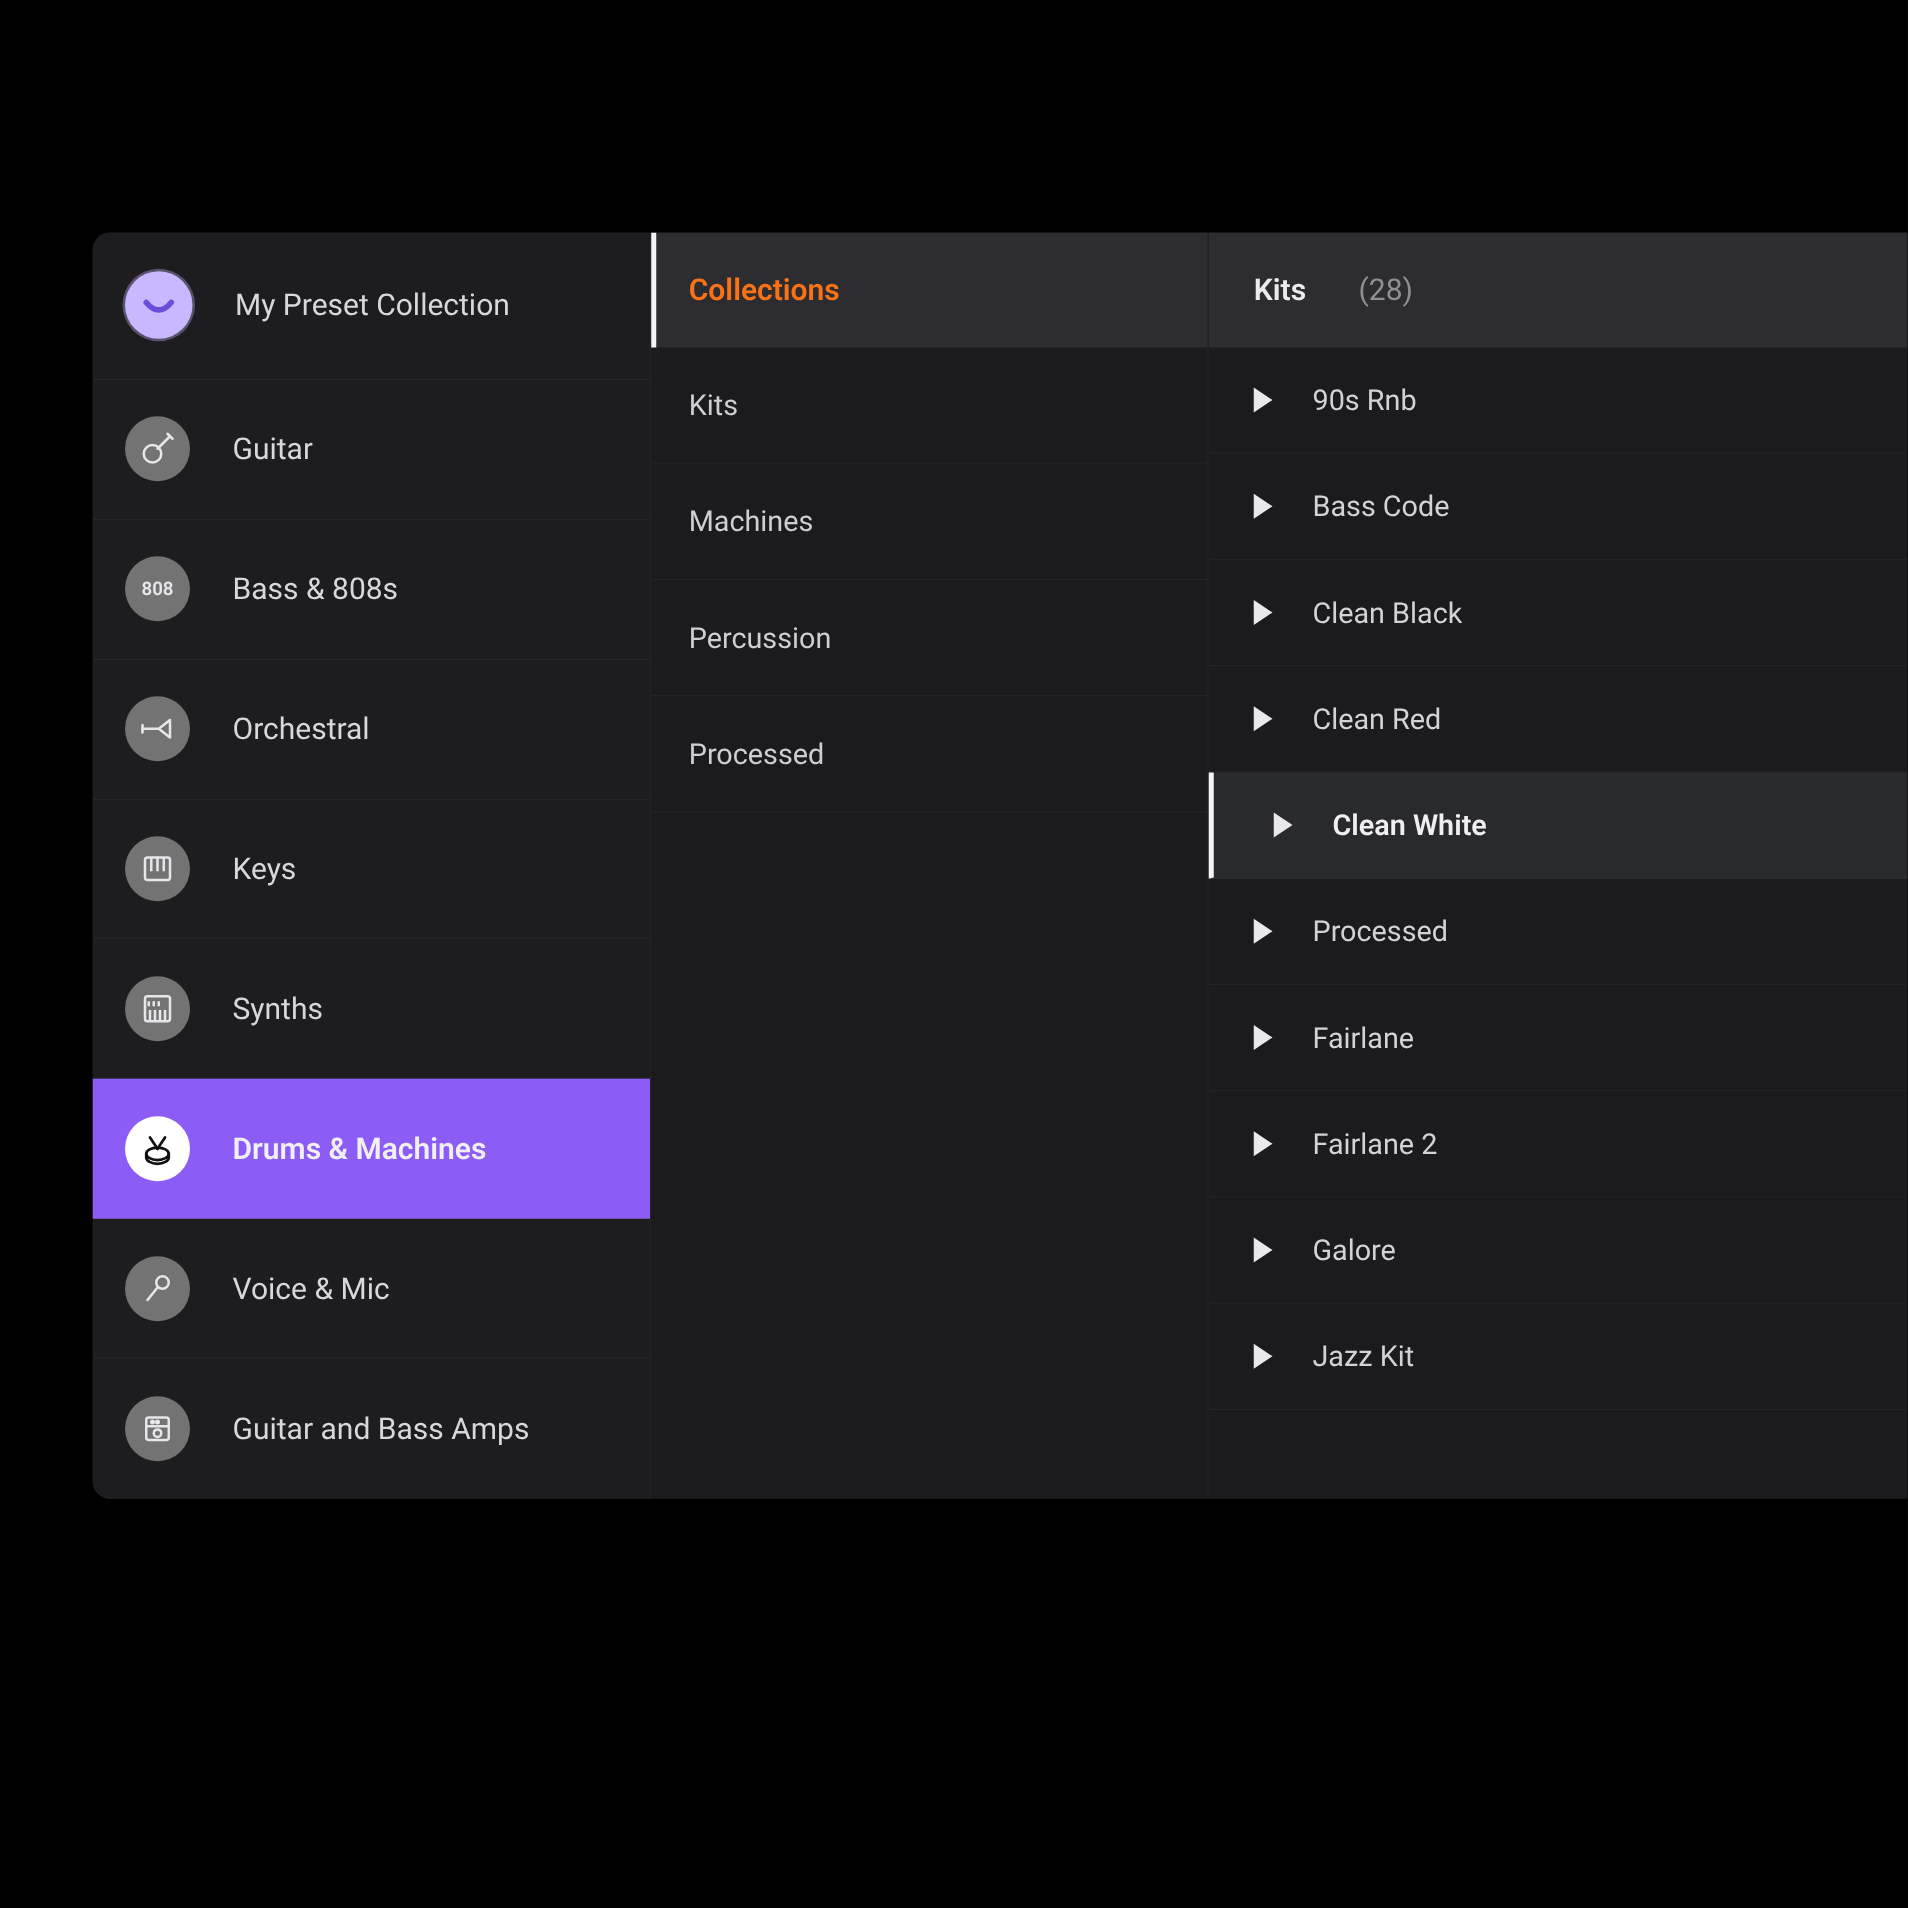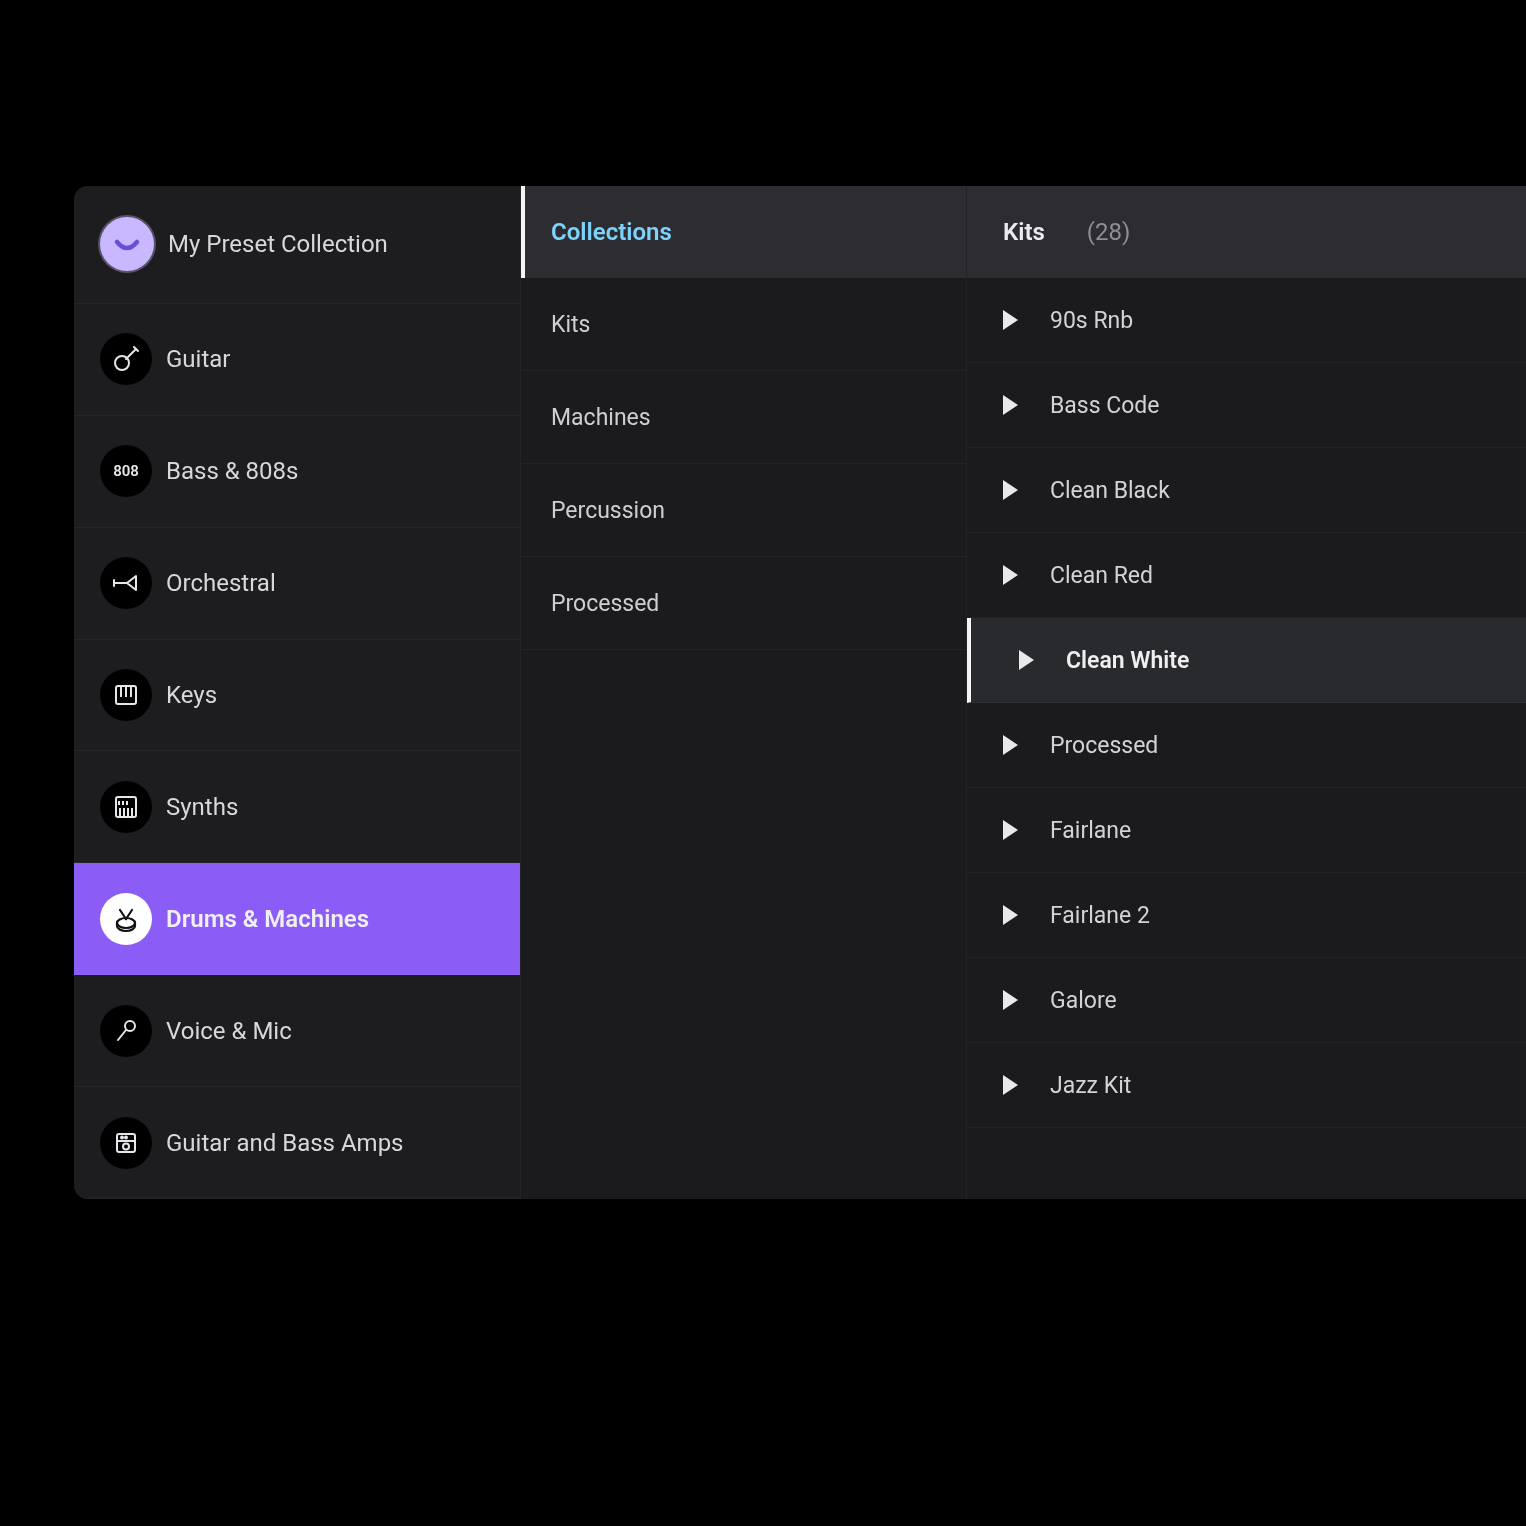--- a/index.html
+++ b/index.html
@@ -32,21 +32,21 @@
   .col-cats {
     width: 446px;
     flex: 0 0 446px;
     background: #1d1c1f;
     display: flex;
     flex-direction: column;
   }
   .cat-row {
     display: flex;
     align-items: center;
-    gap: 14px;
+    gap: 34px;
     padding: 0 26px;
     height: 112px;
     border-bottom: 1px solid rgba(255,255,255,0.04);
     font-size: 24px;
     color: #d8d7da;
     cursor: pointer;
   }
   .cat-row.first { height: 118px; }
   .cat-row.selected {
     background: #8b5cf6;
@@ -54,21 +54,21 @@
     font-weight: 600;
   }
   .cat-row.selected .cat-icon { background: #ffffff; color:#111; }
   .cat-row.selected .cat-icon svg { stroke:#111; fill:none; }
   .cat-row.preset { height: 118px; }
 
   .cat-icon {
     width: 52px;
     height: 52px;
     border-radius: 50%;
-    background: #000000;
+    background: #737373;
     display: flex;
     align-items: center;
     justify-content: center;
     flex: 0 0 52px;
     color: #e7e6ea;
     font-size: 15px;
     font-weight: 600;
   }
   .cat-icon svg { display:block; }
   .preset-icon {
@@ -89,21 +89,21 @@
     display:flex;flex-direction:column;
   }
   .coll-header {
     height: 92px;
     background: #2d2c30;
     border-left: 4px solid #f5f5f7;
     display:flex;align-items:center;
     padding-left: 26px;
     font-size: 24px;
     font-weight: 650;
-    color:#7dd3fc;
+    color:#f97316;
   }
   .coll-row {
     height: 92px;
     display:flex;align-items:center;
     padding-left: 30px;
     font-size: 23px;
     color:#cfced2;
     border-bottom: 1px solid rgba(255,255,255,0.035);
     cursor:pointer;
   }

